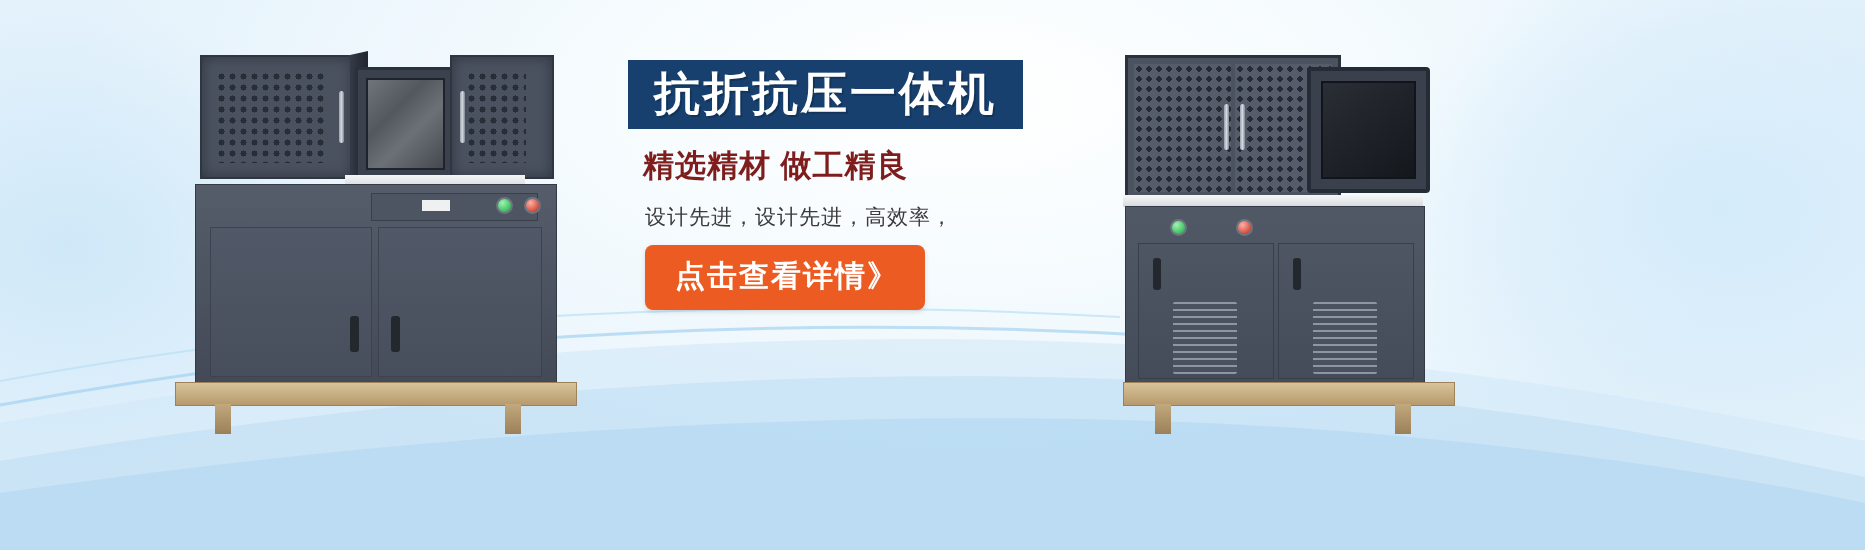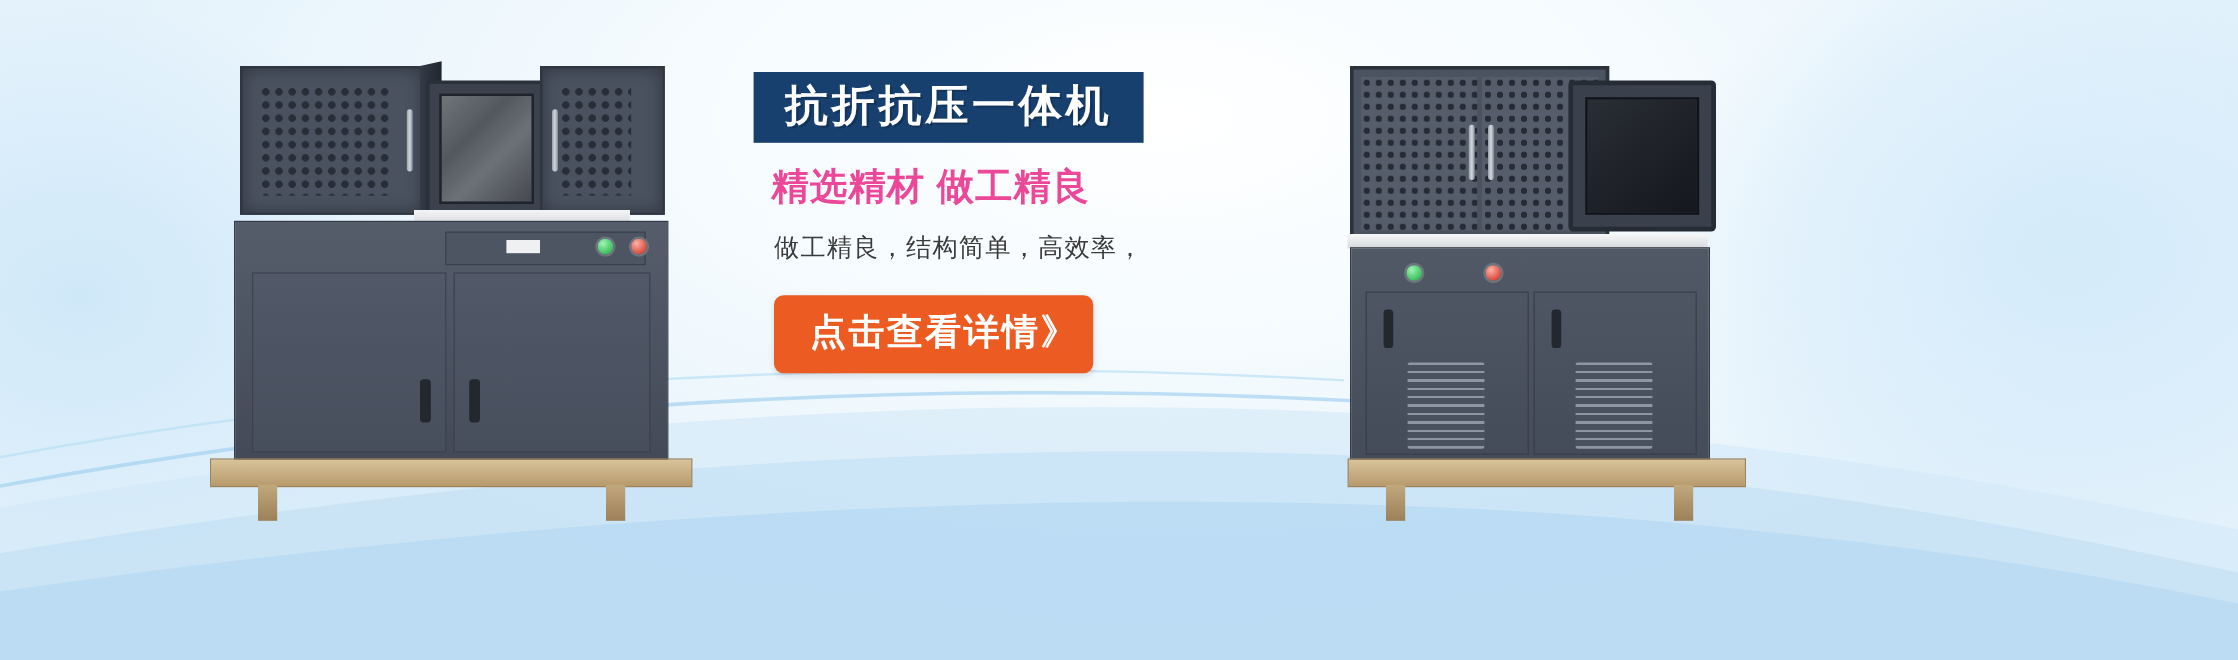--- a/index.html
+++ b/index.html
@@ -147,48 +147,48 @@
   
   #content{position:absolute;left:615px;top:60px;width:470px;}
   .headline-bar{
     display:inline-block;
     background:#17406f;
     padding:10px 26px 13px 26px;
     margin-left:13px;
   }
   .headline-text{
     color:#ffffff;
-    font-size:36px;
+    font-size:46px;
     font-weight:bold;
     letter-spacing:3px;
     line-height:1;
     white-space:nowrap;
     text-shadow:2px 2px 0 rgba(0,0,0,.18);
   }
   .sub-orange{
     margin:16px 0 0 28px;
-    color:#ec4899;
+    color:#7f1d1d;
     font-size:31px;font-weight:bold;letter-spacing:1px;
     white-space:nowrap;
   }
   .sub-blue{
     margin:10px 0 0 28px;
     color:#1b4a84;
     font-size:31px;font-weight:bold;letter-spacing:1px;
     white-space:nowrap;
   }
   .desc{
     margin:14px 0 0 30px;
     color:#3b3b3b;font-size:21px;line-height:1.55;letter-spacing:1px;
   }
   .cta{
-    display:inline-block;margin:22px 0 0 30px;
+    display:inline-block;margin:11px 0 0 30px;
     background:#ec5b21;color:#fff;
     font-size:30px;font-weight:bold;letter-spacing:2px;
-    padding:11px 12px 13px 30px;border-radius:8px;
+    padding:11px 26px 13px 30px;border-radius:8px;
     border:none;cursor:pointer;
     box-shadow:0 2px 5px rgba(0,0,0,.12);
     white-space:nowrap;
   }
 </style>
 </head>
 <body>
 
 <div id="banner">
 
@@ -269,18 +269,18 @@
     <div class="pallet-leg" style="left:40px;top:359px;width:16px;height:30px;"></div>
     <div class="pallet-leg" style="left:280px;top:359px;width:16px;height:30px;"></div>
   </div>
 
   <div id="content">
     <div class="headline-bar">
       <div class="headline-text">抗折抗压一体机</div>
     </div>
     <div class="sub-orange">精选精材 做工精良</div>
     <div class="desc">
-      <div>做工精良，结构简单，高效率，</div>
+      <div>设计先进，设计先进，高效率，</div>
     </div>
     <button class="cta">点击查看详情》</button>
   </div>
 
 </div>
 
 </body></html>

